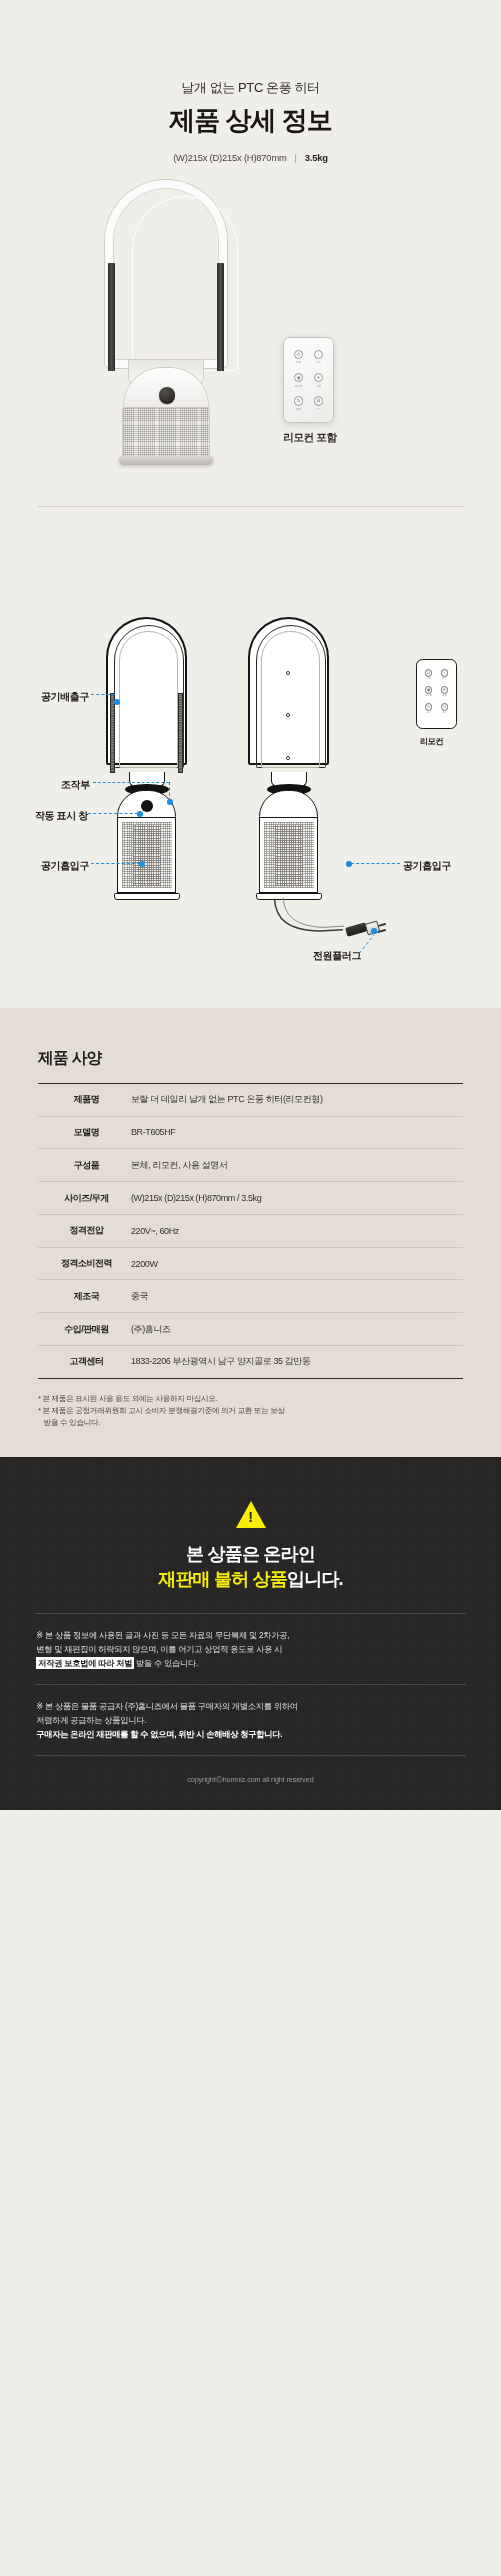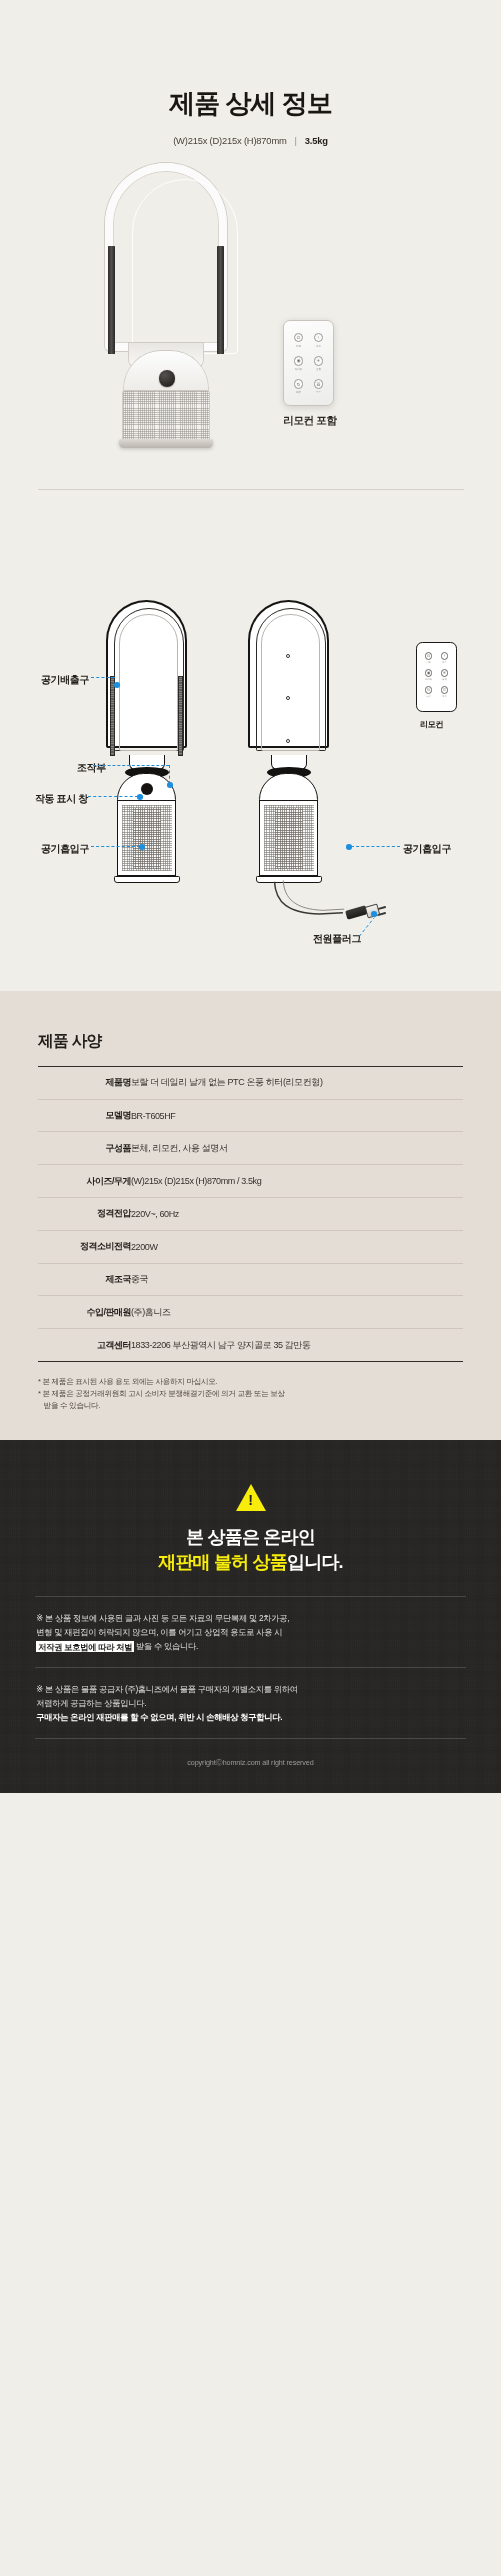--- a/index.html
+++ b/index.html
@@ -220,21 +220,21 @@
   
   .spec-wrap { width:501px; background:#e4ddd5; padding:40px 38px 27.6px; }
   .spec-title {
     font-size:15.7px; font-weight:700; color:#211d1a;
     letter-spacing:-0.7px; margin-bottom:13.8px;
   }
   .spec-table { width:100%; border-collapse:collapse; border-top:1.3px solid #312c28; }
   .spec-table tr { border-bottom:0.6px solid #cfc6bc; }
   .spec-table tr:last-child { border-bottom:1.3px solid #312c28; }
   .spec-table th {
-    text-align:right; width:93px; padding:9.4px 0 9.4px 3.8px;
+    text-align:center; width:93px; padding:9.4px 0 9.4px 3.8px;
     font-size:9px; font-weight:700; color:#201c19; letter-spacing:-0.5px;
     vertical-align:middle;
   }
   .spec-table td {
     padding:9.4px 0; font-size:9px; font-weight:400;
     color:#34302c; letter-spacing:-0.4px; vertical-align:middle;
   }
   .spec-notes { margin-top:13.8px; }
   .spec-notes p {
     font-size:7.6px; color:#4d463f; letter-spacing:-0.3px;
@@ -277,20 +277,21 @@
   .copyright {
     padding-top:19px; font-size:7.2px; color:#9d9a97; letter-spacing:-0.1px;
   }
 </style>
 </head>
 <body>
 
 <div class="page">
 
   <div class="hero">
+    <div class="hero-sub">날개 없는 PTC 온풍 히터</div>
     <div class="hero-title">제품 상세 정보</div>
     <div class="hero-dims">
       <span>(W)215x (D)215x (H)870mm</span>
       <span class="sep">|</span>
       <span class="kg">3.5kg</span>
     </div>
   </div>
 
   <div class="photo-block">
     <div class="device-photo">
@@ -411,21 +412,21 @@
         <div class="rcirc">☲</div>
         <div class="rlbl">모드</div>
       </div>
     </div>
     <div class="dia-remote-cap" style="left:420px; top:229px;">리모컨</div>
 
     <div class="dia-label" style="left:41px; top:183px;">공기배출구</div>
     <div class="leader" style="left:91px; top:187px; width:24px;"></div>
     <div class="dot" style="left:114px; top:192px;"></div>
 
-    <div class="dia-label" style="left:77px; top:271px;text-align:center;">조작부</div>
+    <div class="dia-label" style="left:61px; top:271px;text-align:center;">조작부</div>
     <div class="leader" style="left:93px; top:275px; width:76px;"></div>
     <div class="leader-v" style="left:169px; top:275px; height:19px;"></div>
     <div class="dot" style="left:167px; top:292px;"></div>
 
     <div class="dia-label" style="left:35px; top:302px;">작동 표시 창</div>
     <div class="leader" style="left:88px; top:306px; width:50px;"></div>
     <div class="dot" style="left:137px; top:304px;"></div>
 
     <div class="dia-label" style="left:41px; top:352px;">공기흡입구</div>
     <div class="leader" style="left:91px; top:356px; width:49px;"></div>

